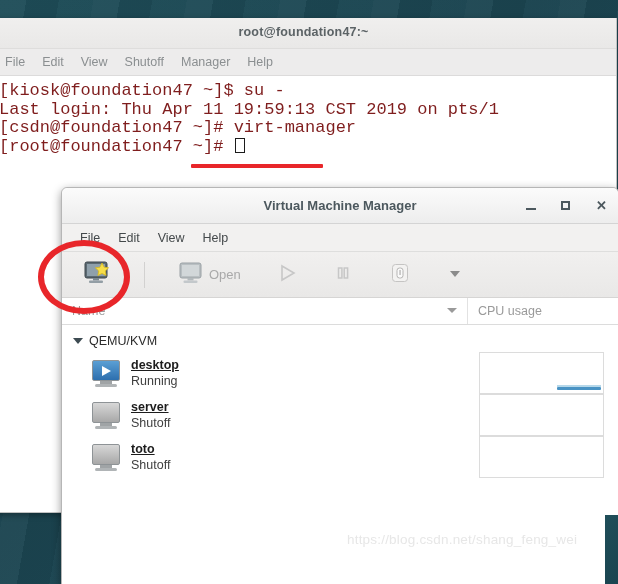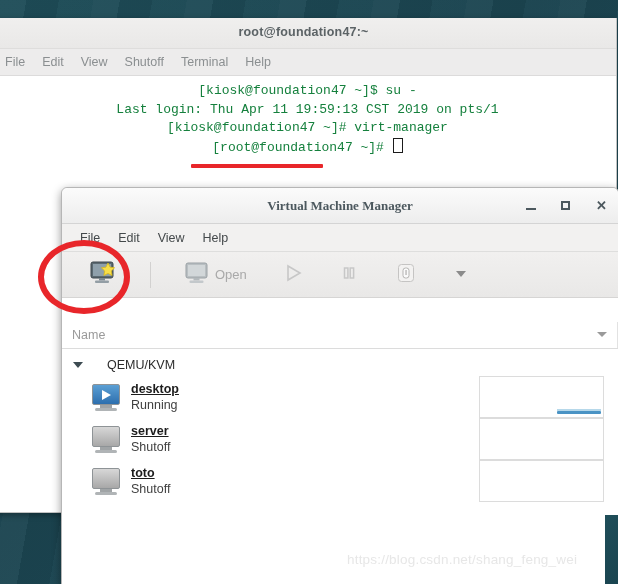--- a/index.html
+++ b/index.html
@@ -25,59 +25,59 @@
     box-shadow:0 2px 6px rgba(0,0,0,.35);overflow:hidden;}
   #term-titlebar{height:30px;background:linear-gradient(#f0efee,#e9e8e7);
     border-bottom:1px solid #dedddc;position:relative;}
   #term-title{position:absolute;left:0;right:0;top:7px;text-align:center;
     font-size:12.5px;font-weight:bold;color:#5c6366;letter-spacing:.2px;}
   #term-menubar{height:26px;background:#edecec;border-bottom:1px solid #dcdbdb;
     display:flex;align-items:center;padding-left:14px;gap:17px;}
   #term-menubar .mi{font-size:12.5px;color:#8b8f91;}
   #term-body{background:#fff;padding:6px 0 0 8px;}
   #term-body .line{font-family:"Liberation Mono","DejaVu Sans Mono",monospace;
-    font-size:13px;line-height:18.5px;color:#15803d;white-space:pre;text-align:center;}
+    font-size:17px;line-height:18.5px;color:#7f1d1d;white-space:pre;}
   .cursor-box{display:inline-block;width:8px;height:13px;border:1.3px solid #1b1b1b;
     vertical-align:-2px;margin-left:1px;}
   #red-underline{position:absolute;left:200px;top:146px;width:132px;height:4px;
     background:#e8262a;border-radius:1px;}
 
   
   #vmm{position:absolute;left:61px;top:187px;width:556px;height:397px;
     background:#fff;border:1px solid #b6b6b6;border-top-left-radius:6px;
     border-top-right-radius:6px;box-shadow:0 3px 10px rgba(0,0,0,.4);overflow:hidden;}
   #vmm-titlebar{height:35px;background:linear-gradient(#fbfbfb,#ededed);
     border-bottom:1px solid #d4d4d4;border-top-left-radius:6px;border-top-right-radius:6px;
-    position:relative;font-family:Liberation Serif, serif;}
+    position:relative;}
   #vmm-title{position:absolute;left:0;right:0;top:10px;text-align:center;
     font-size:13px;font-weight:bold;color:#4c585e;}
   #vmm-wbtns{position:absolute;right:10px;top:0;height:35px;display:flex;align-items:center;gap:22px;}
   #vmm-wbtns .wb{width:13px;height:13px;position:relative;cursor:pointer;}
   .wb-min::after{content:"";position:absolute;left:1px;bottom:2px;width:10px;height:2px;background:#4c585e;}
   .wb-max::after{content:"";position:absolute;left:1px;top:2px;width:9px;height:9px;
     border:2px solid #4c585e;box-sizing:border-box;}
   .wb-close{font-size:13px;line-height:13px;color:#4c585e;font-weight:bold;text-align:center;}
   #vmm-menubar{height:27px;background:#f2f1f0;border-bottom:1px solid #dededd;
     display:flex;align-items:center;padding-left:18px;gap:18px;}
   #vmm-menubar .mi{font-size:12.5px;color:#44494b;}
   #vmm-toolbar{height:45px;background:linear-gradient(#f1f0ef,#e9e8e7);
-    border-bottom:1px solid #d6d5d4;display:flex;align-items:center;padding-left:22px;gap:24px;}
+    border-bottom:1px solid #d6d5d4;display:flex;align-items:center;padding-left:16px;gap:24px;}
   .tb-btn{display:flex;align-items:center;gap:6px;padding:3px 6px;border-radius:3px;}
   .tb-sep{width:1px;height:26px;background:#d2d1d0;margin:0 4px;}
   .tb-label{font-size:13px;color:#a9a9a9;}
-  #vmm-colhdr{height:26px;background:#fff;border-bottom:1px solid #dcdcdc;display:flex;margin-top:24px;}
+  #vmm-colhdr{height:26px;background:#fff;border-bottom:1px solid #dcdcdc;display:flex;}
   #col-name{flex:1;display:flex;align-items:center;padding-left:10px;
     border-right:1px solid #e2e2e2;position:relative;}
   #col-name span{font-size:12.5px;color:#9a9a9a;}
   #sort-arrow{position:absolute;right:10px;top:10px;width:0;height:0;
     border-left:5px solid transparent;border-right:5px solid transparent;border-top:5px solid #9a9a9a;}
   #col-cpu{width:140px;display:flex;align-items:center;padding-left:10px;}
   #col-cpu span{font-size:12.5px;color:#9a9a9a;}
   #vmm-list{background:#fff;padding-top:6px;}
-  #conn-row{display:flex;align-items:center;gap:24px;padding:3px 0 3px 11px;}
+  #conn-row{display:flex;align-items:center;gap:6px;padding:3px 0 3px 11px;}
   #conn-tri{width:0;height:0;border-left:5px solid transparent;border-right:5px solid transparent;
     border-top:6px solid #3d4b52;}
   #conn-label{font-size:12.5px;color:#2b2b2b;}
   .vm-row{display:flex;align-items:center;height:40px;padding-left:28px;margin-top:2px;}
   .vm-icon{width:32px;height:27px;position:relative;flex:none;margin-right:9px;}
   .vm-screen{position:absolute;left:2px;top:0;width:28px;height:21px;border-radius:2px;
     border:1px solid #8e9396;box-sizing:border-box;}
   .vm-screen.off{background:linear-gradient(#d7d7d7,#a8a8a8);}
   .vm-screen.on{background:linear-gradient(#5b9fd4,#2d6fae);}
   .vm-stand{position:absolute;left:10px;top:21px;width:12px;height:3px;background:#a0a4a6;}
@@ -88,49 +88,49 @@
   .vm-name{font-size:12.5px;font-weight:bold;color:#1c1c1c;line-height:15px;text-decoration:underline;}
   .vm-state{font-size:12.5px;color:#404040;line-height:16px;}
   .vm-graph{width:123px;height:40px;border:1px solid #dcdcdc;background:#fff;
     margin-right:14px;position:relative;flex:none;}
   .spark{position:absolute;right:2px;bottom:3px;width:44px;height:3px;background:#4a93c4;border-radius:1px;}
   .spark2{position:absolute;right:2px;bottom:6px;width:44px;height:2px;background:#b6d8ea;}
 
   
   #red-ellipse{position:absolute;left:38px;top:240px;width:92px;height:74px;
     border:6px solid #e8262a;border-radius:50%;box-sizing:border-box;pointer-events:none;}
-  #watermark{position:absolute;left:347px;top:552px;font-size:13.5px;color:#e7e7e7;
+  #watermark{position:absolute;left:347px;top:532px;font-size:13.5px;color:#e7e7e7;
     font-family:"Liberation Sans",sans-serif;letter-spacing:.2px;}
   #right-strip{position:absolute;right:0;top:515px;width:13px;bottom:0;
     background:linear-gradient(135deg,#1f4e59,#1a4450);}
 </style>
 </head>
 <body>
 
 <div id="desktop"></div>
 
 <div id="terminal">
 
   <div id="term-titlebar">
     <div id="term-title">root@foundation47:~</div>
   </div>
 
   <div id="term-menubar">
     <span class="mi">File</span>
     <span class="mi">Edit</span>
     <span class="mi">View</span>
     <span class="mi">Shutoff</span>
-    <span class="mi">Terminal</span>
+    <span class="mi">Manager</span>
     <span class="mi">Help</span>
   </div>
 
   <div id="term-body">
     <div class="line">[kiosk@foundation47 ~]$ su -</div>
     <div class="line">Last login: Thu Apr 11 19:59:13 CST 2019 on pts/1</div>
-    <div class="line">[kiosk@foundation47 ~]# virt-manager</div>
+    <div class="line">[csdn@foundation47 ~]# virt-manager</div>
     <div class="line"><span>[root@foundation47 ~]# </span><span class="cursor-box"></span></div>
   </div>
 
   <div id="red-underline"></div>
 </div>
 
 <div id="vmm">
 
   <div id="vmm-titlebar">
     <div id="vmm-title">Virtual Machine Manager</div>
@@ -210,20 +210,23 @@
         </svg>
       </span>
     </div>
   </div>
 
   <div id="vmm-colhdr">
     <div id="col-name">
       <span>Name</span>
       <div id="sort-arrow"></div>
     </div>
+    <div id="col-cpu">
+      <span>CPU usage</span>
+    </div>
   </div>
 
   <div id="vmm-list">
 
     <div id="conn-row">
       <div id="conn-tri"></div>
       <span id="conn-label">QEMU/KVM</span>
     </div>
 
     <div class="vm-row">

